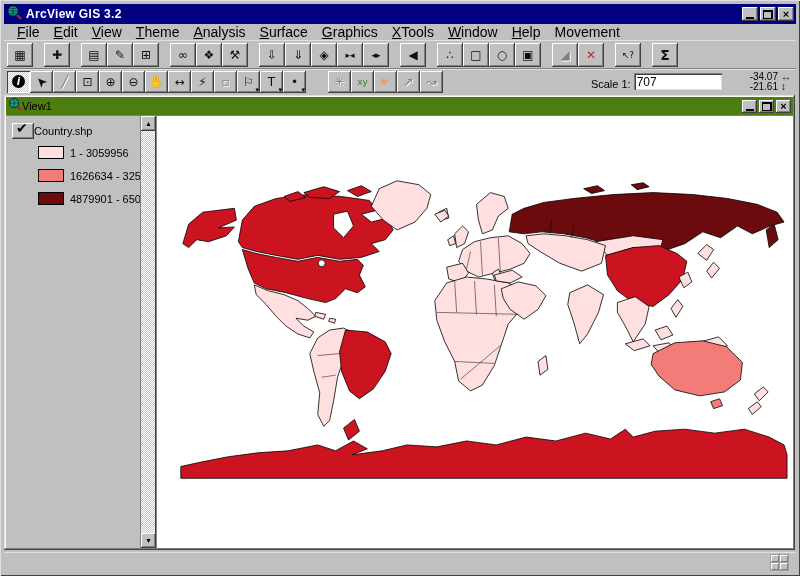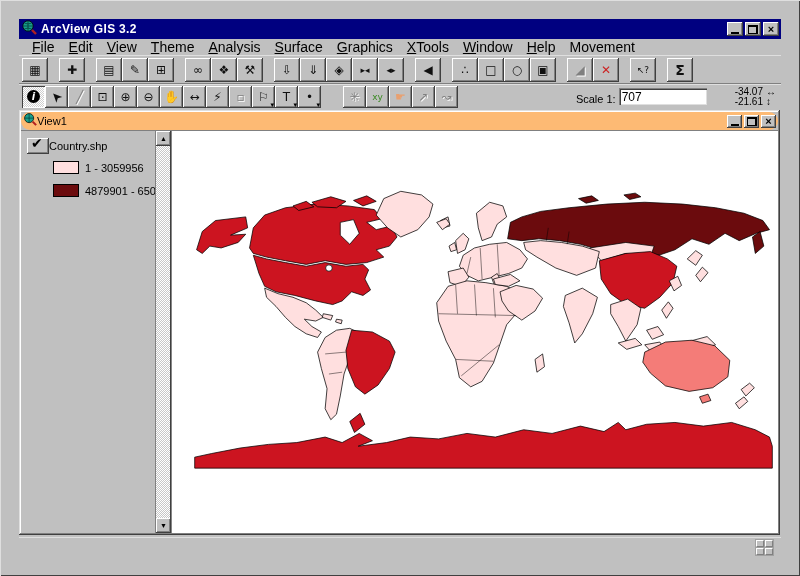--- a/index.html
+++ b/index.html
@@ -1,19 +1,19 @@
 <!DOCTYPE html>
 <html><head>
 <meta charset="utf-8">
 <style>
   * { margin:0; padding:0; box-sizing:border-box; }
   html,body { width:800px; height:576px; overflow:hidden; }
   body { font-family:"Liberation Sans", sans-serif; background:#c0c0c0; }
   .screen { width:800px; height:576px; background:#c0c0c0; display:flex; flex-direction:column;
-            box-shadow: inset 1px 1px 0 #dfdfdf, inset -1px -1px 0 #404040; padding:19px; }
+            box-shadow: inset 1px 1px 0 #dfdfdf, inset -1px -1px 0 #404040; padding:4px; }
 
   
   .titlebar { height:20px; background:#000080; display:flex; align-items:center; padding:0 2px; flex:0 0 auto; }
   .titlebar .title-text { color:#fff; font-weight:bold; font-size:12px; margin-left:4px; letter-spacing:.3px; }
   .win-buttons { margin-left:auto; display:flex; gap:2px; }
   .winbtn { width:16px; height:14px; background:#c0c0c0; border:none; position:relative;
             box-shadow: inset -1px -1px 0 #404040, inset 1px 1px 0 #fff, inset -2px -2px 0 #808080;
             display:flex; align-items:center; justify-content:center; font-size:10px; font-weight:bold; color:#000; }
   .g-min { width:8px; height:2px; background:#000; margin-top:7px; }
   .g-restore { position:relative; width:10px; height:9px; }
@@ -298,21 +298,21 @@
         <span data-name="coord-y">-21.61</span>
       </span>
       <span class="coord-arrows">
         <span data-name="horizontal-arrow-icon">↔</span>
         <span data-name="vertical-arrow-icon">↕</span>
       </span>
     </div>
   </div>
 
   <div class="view-window" data-name="view-window">
-    <div class="view-titlebar" data-name="view-titlebar" style="background: #fdba74; border-radius: 9px;">
+    <div class="view-titlebar" data-name="view-titlebar" style="background: #4d7c0f;">
       <span data-name="view-globe-icon">
         <svg width="14" height="14" viewBox="0 0 16 16">
           <circle cx="7" cy="7" r="5.2" fill="#16a08c" stroke="#000" stroke-width="0.8"></circle>
           <path d="M2 7 H12 M7 2 V12" fill="none" stroke="#003030" stroke-width="0.7"></path>
           <line x1="11" y1="11" x2="15" y2="15" stroke="#b02020" stroke-width="2.4"></line>
         </svg>
       </span>
       <span class="title-text" data-name="view-title">View1</span>
       <span class="win-buttons">
         <button class="winbtn" data-name="view-minimize-button">
@@ -334,20 +334,24 @@
           <div class="theme-row" data-name="theme-entry">
             <span class="checkbox" data-name="theme-checkbox">
               <span class="check" data-name="checkmark-icon">✔</span>
             </span>
             <span class="theme-name" data-name="theme-name">Country.shp</span>
           </div>
           <div id="legend-classes">
               <div class="legend-class" data-name="legend-class-1">
                 <span class="legend-swatch" data-name="legend-swatch" style="background: rgb(255, 223, 223);"></span>
                 <span class="legend-label" data-name="legend-label">1 - 3059956</span>
+              </div>
+              <div class="legend-class" data-name="legend-class-2">
+                <span class="legend-swatch" data-name="legend-swatch" style="background: rgb(244, 124, 120);"></span>
+                <span class="legend-label" data-name="legend-label">1626634 - 325</span>
               </div>
               <div class="legend-class" data-name="legend-class-4">
                 <span class="legend-swatch" data-name="legend-swatch" style="background: rgb(107, 11, 13);"></span>
                 <span class="legend-label" data-name="legend-label">4879901 - 650</span>
               </div>
             </div>
         </div>
         <div class="toc-scrollbar" data-name="legend-scrollbar">
           <button class="sbbtn" data-name="scroll-up-button">▲</button>
           <button class="sbbtn" data-name="scroll-down-button">▼</button>

